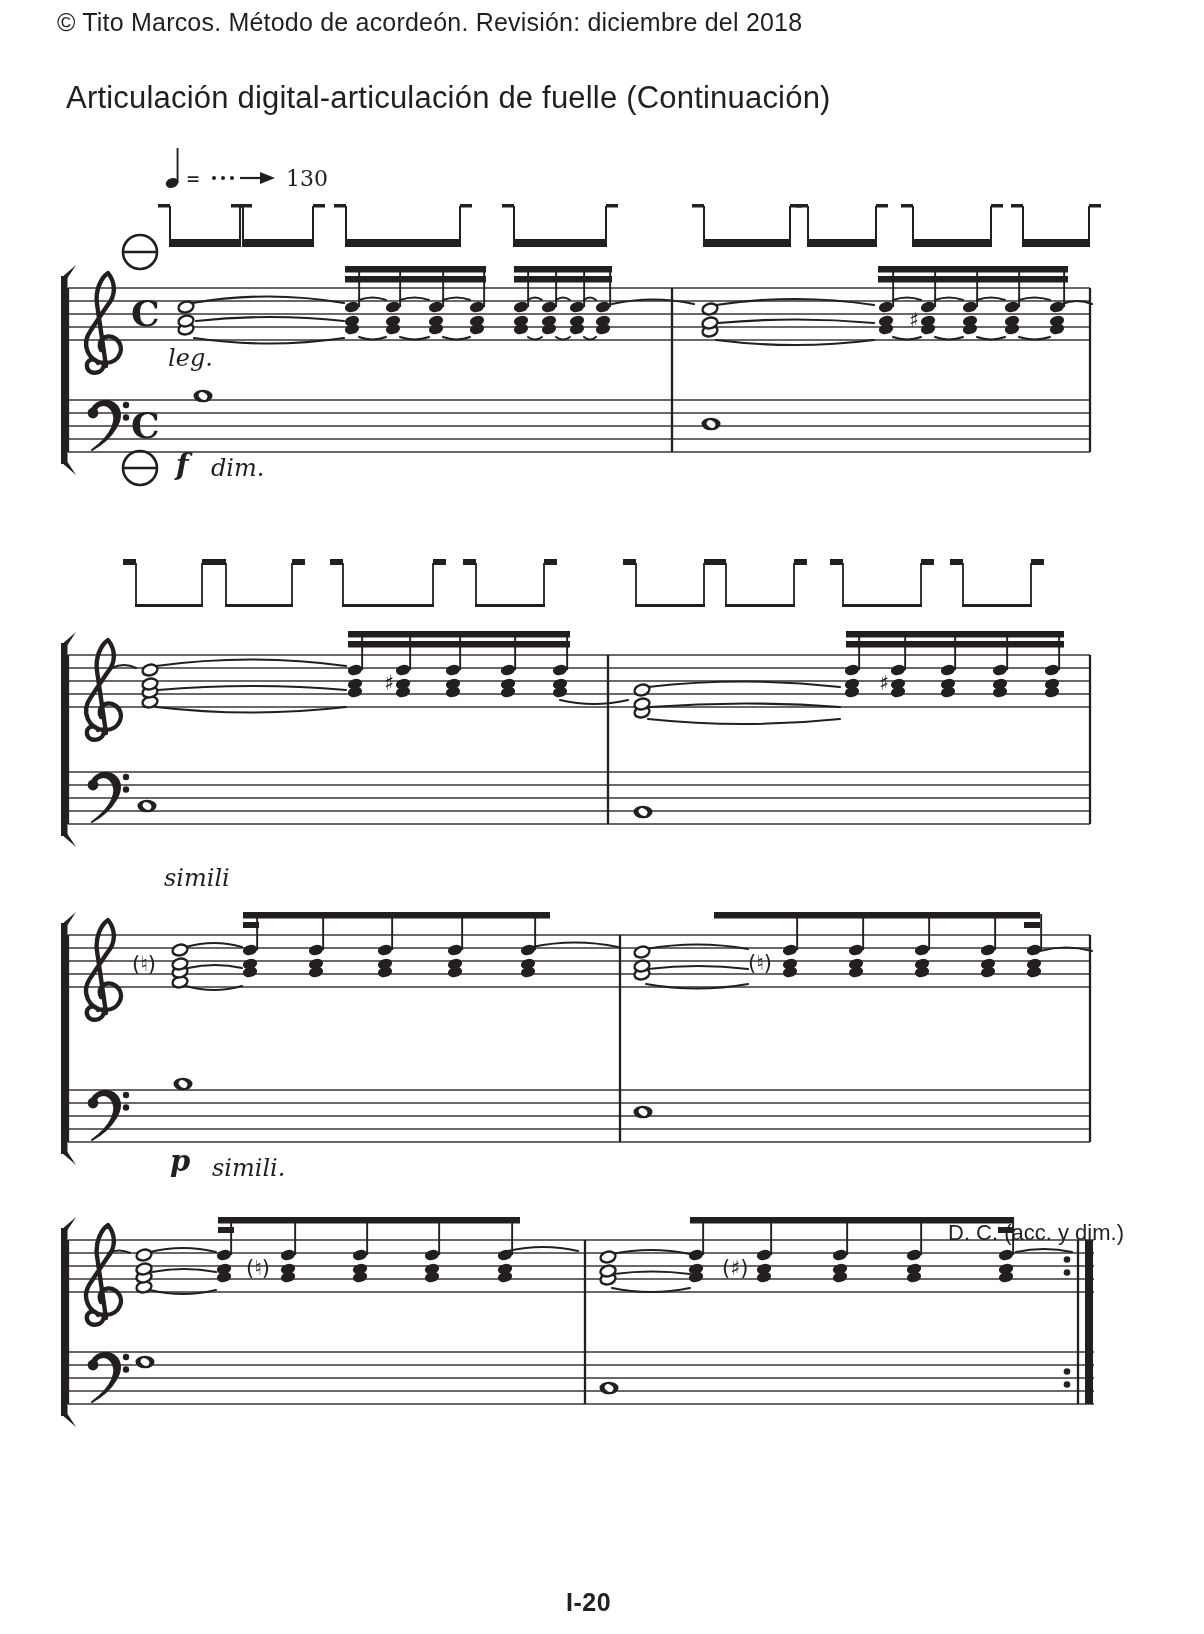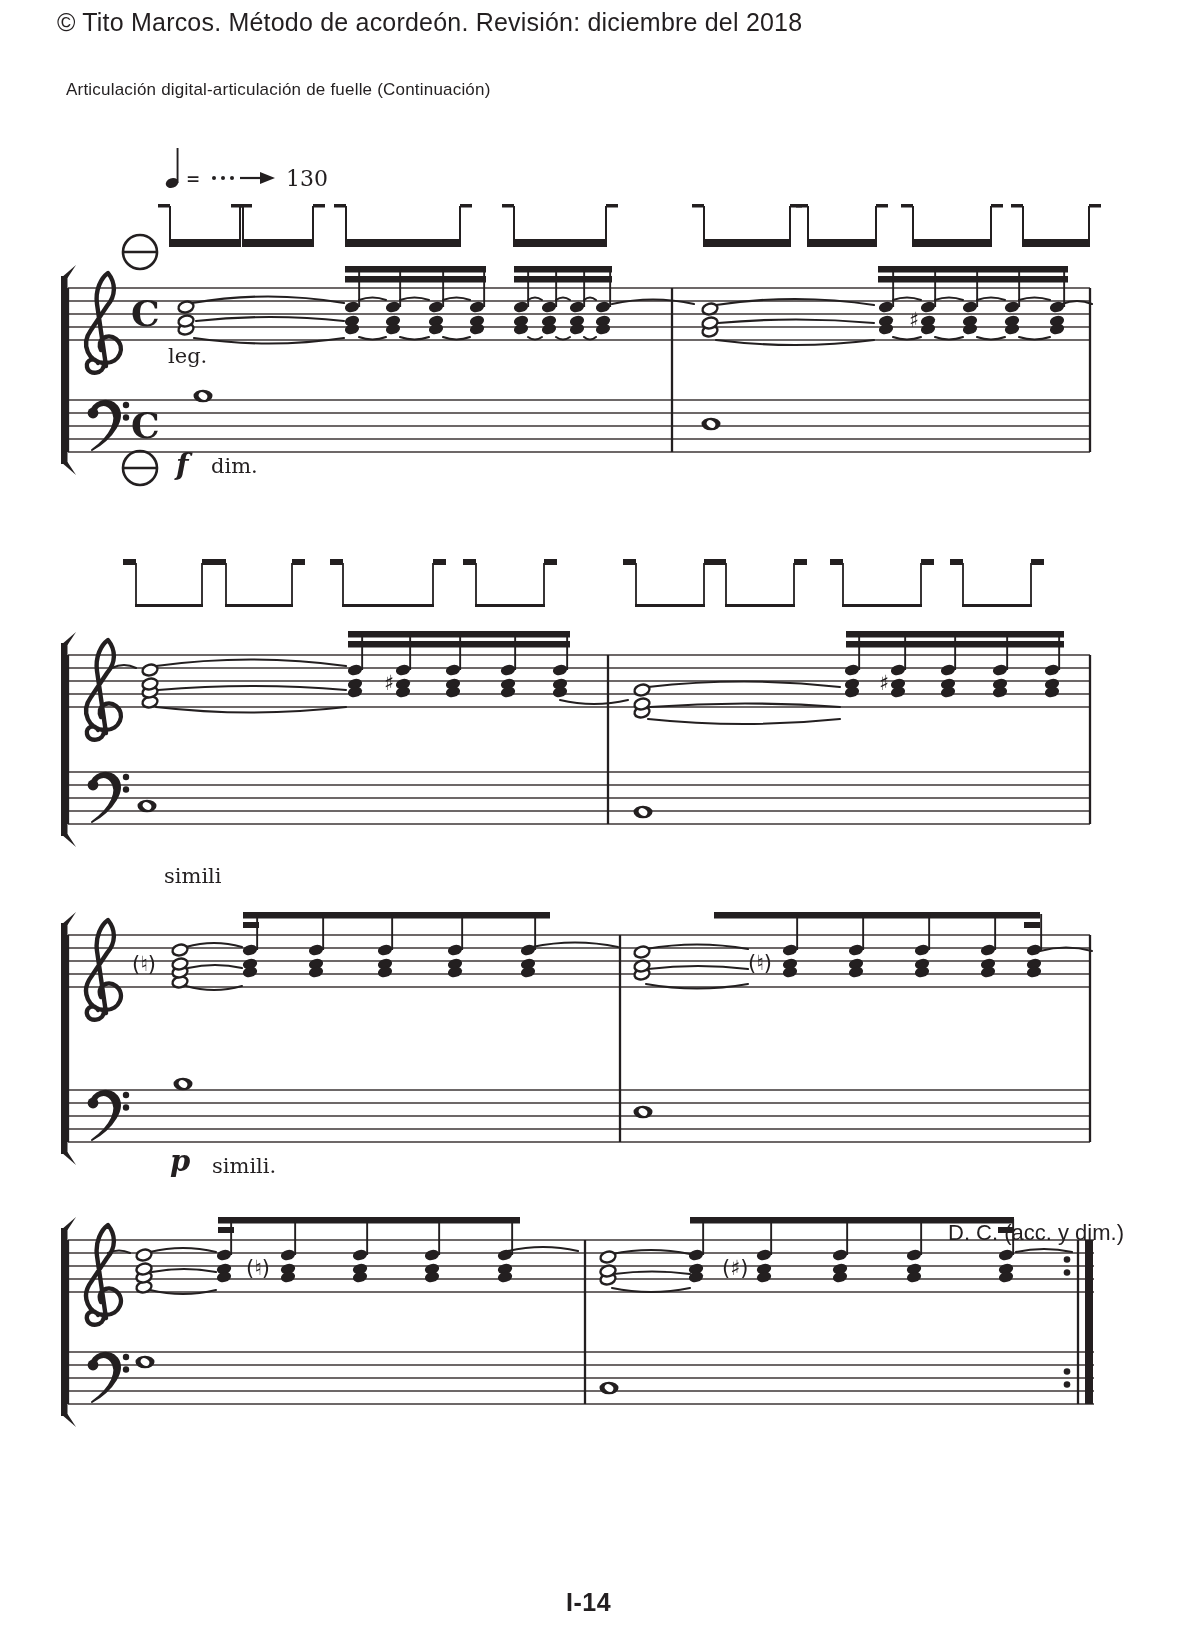--- a/index.html
+++ b/index.html
@@ -1,21 +1,21 @@
 <!DOCTYPE html>
 <html><head>
 <meta charset="utf-8">
 <style>
   html,body{margin:0;padding:0;background:#e8e8e8;}
   #page{position:relative;width:1204px;height:1634px;background:#ffffff;overflow:hidden;
         font-family:"Liberation Sans",sans-serif;color:#231f20;}
   .abs{position:absolute;white-space:nowrap;}
   .copyright{left:57px;top:8px;font-size:25px;letter-spacing:.2px;}
-  .title{left:66px;top:80px;font-size:17px;letter-spacing:.2px;}
-  .mustext{font-family:"DejaVu Serif",serif;font-size:21px;}
+  .title{left:66px;top:80px;font-size:31px;letter-spacing:.2px;}
+  .mustext{font-family:"DejaVu Serif",serif;font-style:italic;font-size:24px;}
   .dyn{font-family:"DejaVu Serif",serif;font-style:italic;font-weight:bold;font-size:29px;}
   .leg{left:168px;top:344px;}
   .f{left:176px;top:448px;}
   .dim{left:211px;top:454px;}
   .simili{left:164px;top:864px;}
   .p{left:170px;top:1144px;}
   .cresc{left:212px;top:1154px;}
   .dc{left:948px;top:1220px;font-size:22px;text-align:right;}
   .pagenum{left:566px;top:1588px;font-weight:bold;font-size:25px;letter-spacing:.5px;}
   svg{position:absolute;left:0;top:0;}
@@ -507,14 +507,14 @@
   <div class="abs copyright">© Tito Marcos. Método de acordeón. Revisión: diciembre del 2018</div>
   <div class="abs title">Articulación digital-articulación de fuelle (Continuación)</div>
 
   <div class="abs mustext leg">leg.</div>
   <div class="abs dyn f">f</div>
   <div class="abs mustext dim">dim.</div>
   <div class="abs mustext simili">simili</div>
   <div class="abs dyn p">p</div>
   <div class="abs mustext cresc">simili.</div>
   <div class="abs dc">D. C. (acc. y dim.)</div>
-  <div class="abs pagenum">I-14</div>
+  <div class="abs pagenum">I-20</div>
 </div>
 
 </body></html>

